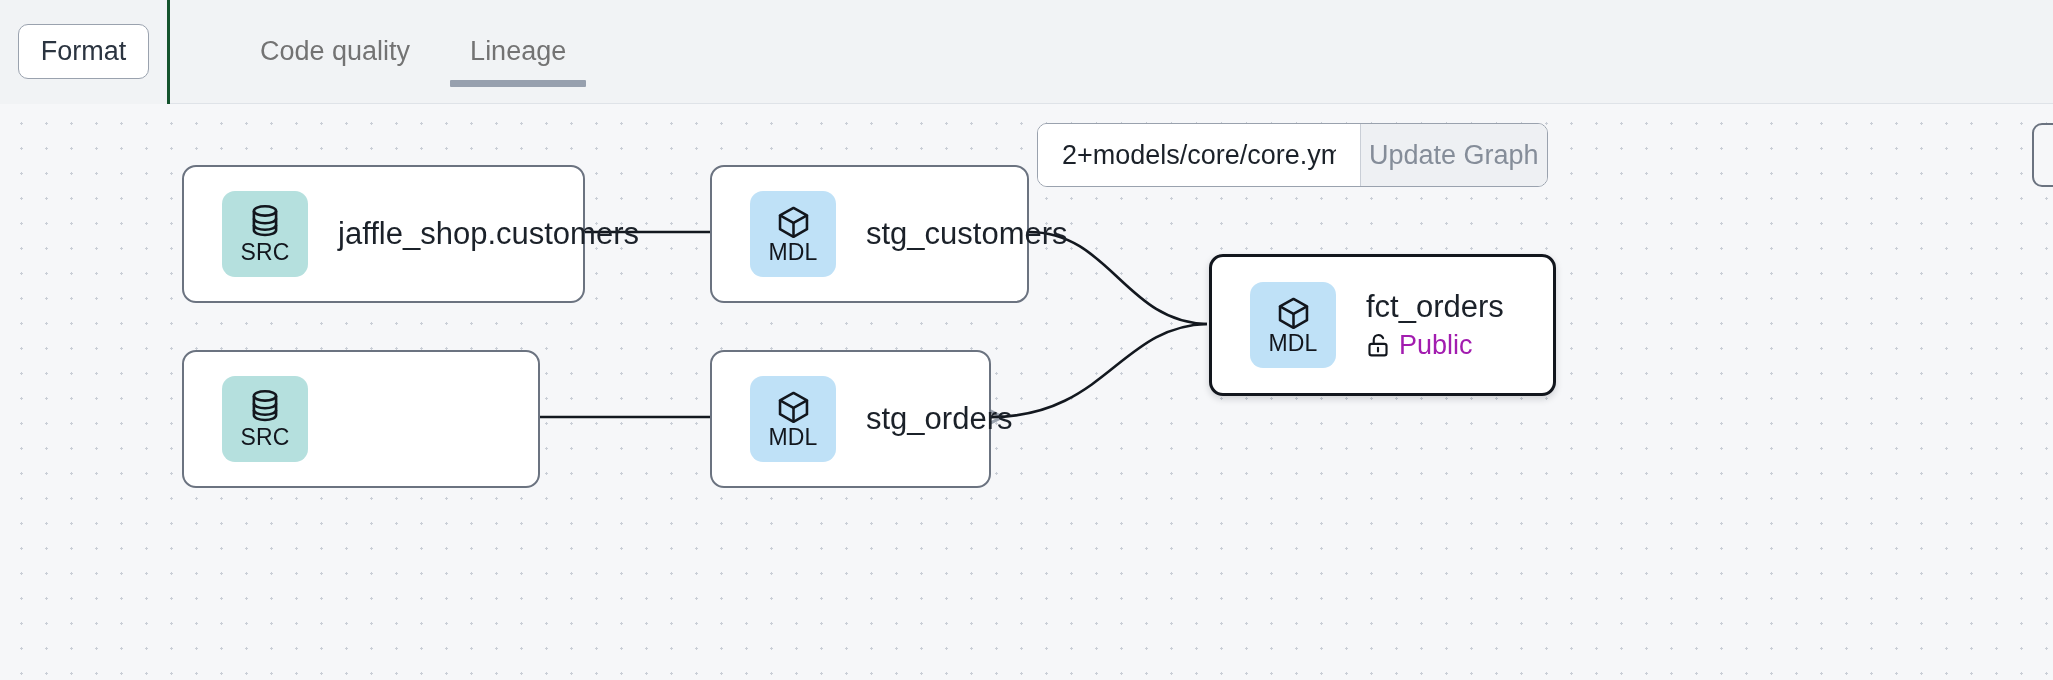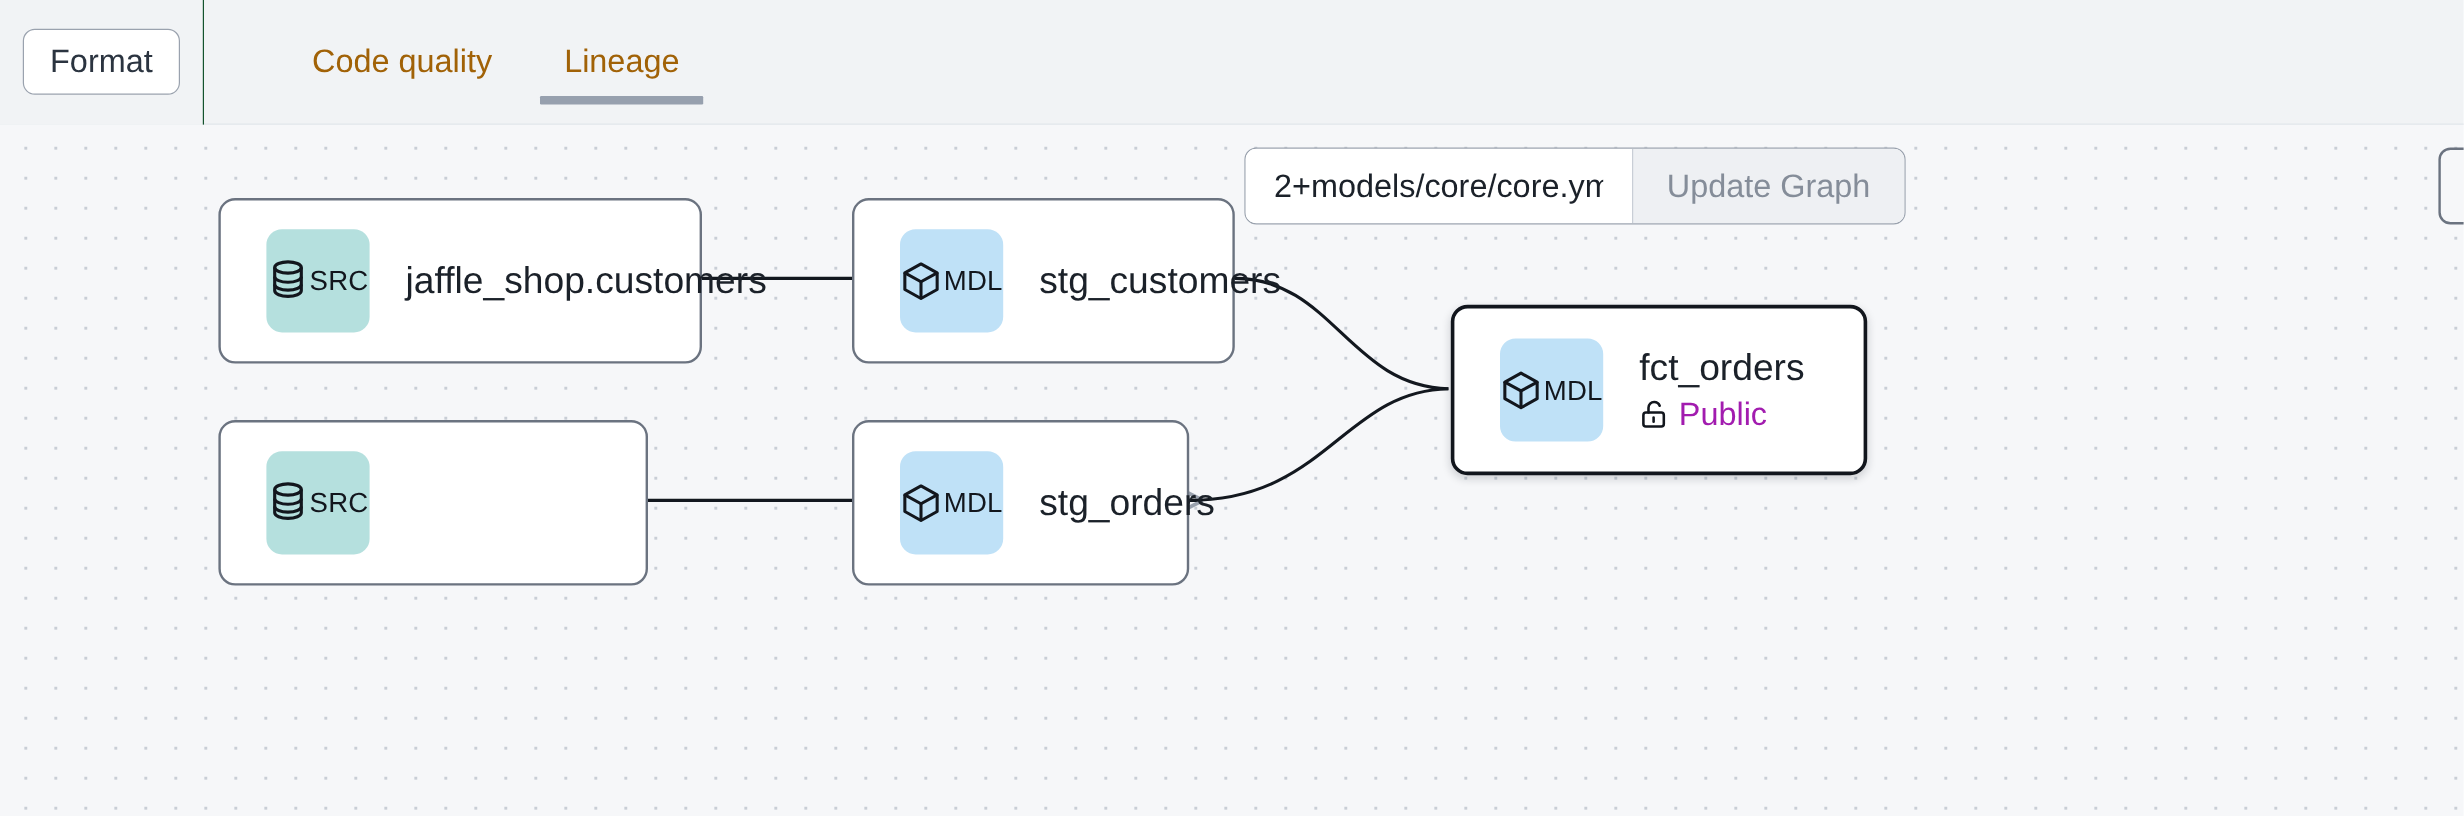--- a/index.html
+++ b/index.html
@@ -20,21 +20,21 @@
     border-bottom: 1px solid #dfe3e8;
     display: flex;
     align-items: center;
   }
   .format-zone {
     width: 170px;
     height: 104px;
     display: flex;
     align-items: center;
     justify-content: center;
-    border-right: 1px solid #14532d;
+    border-right: 3px solid #14532d;
     background: #f1f3f5;
   }
   .format-btn {
     background: #ffffff;
     border: 1px solid #9aa2ae;
     border-radius: 10px;
     color: #2b3440;
     font-size: 27px;
     padding: 13px 22px;
     line-height: 1;
@@ -46,21 +46,21 @@
     align-items: stretch;
     height: 104px;
     padding-left: 60px;
   }
   .tab {
     position: relative;
     display: flex;
     align-items: center;
     padding: 0 30px;
     font-size: 27px;
-    color: #a16207;
+    color: #737373;
     cursor: pointer;
     white-space: nowrap;
   }
   .tab.active::after {
     content: "";
     position: absolute;
     left: 10px; right: 10px;
     bottom: 17px;
     height: 7px;
     background: #97a0ae;
@@ -98,20 +98,21 @@
   }
   .node.selected {
     border: 3px solid #12161d;
     border-radius: 14px;
     box-shadow: 0 3px 7px rgba(20,25,35,0.17);
   }
   .badge {
     width: 86px; height: 86px;
     border-radius: 13px;
     display: flex;
+    flex-direction: column;
     align-items: center;
     justify-content: center;
     gap: 1px;
     flex: 0 0 auto;
   }
   .badge.src { background: #b5e0de; }
   .badge.mdl { background: #bfe1f7; text-align: right; }
   .badge svg { display: block; }
   .badge-text {
     font-size: 23px;
@@ -161,21 +162,21 @@
     padding: 0 24px;
     width: 322px;
     font-family: "Liberation Sans", sans-serif;
   }
   .update-graph-btn {
     border: none;
     border-left: 1px solid #c9ced6;
     background: #eef0f3;
     font-size: 27px;
     color: #858d99;
-    padding: 0 28px;
+    padding: 0 8px;
     cursor: pointer;
     white-space: nowrap;
     font-family: "Liberation Sans", sans-serif;
   }
   .edge-control {
     position: absolute;
     left: 2032px; top: 19px;
     width: 62px; height: 64px;
     background: #f6f7f9;
     border: 2px solid #6b7380;

